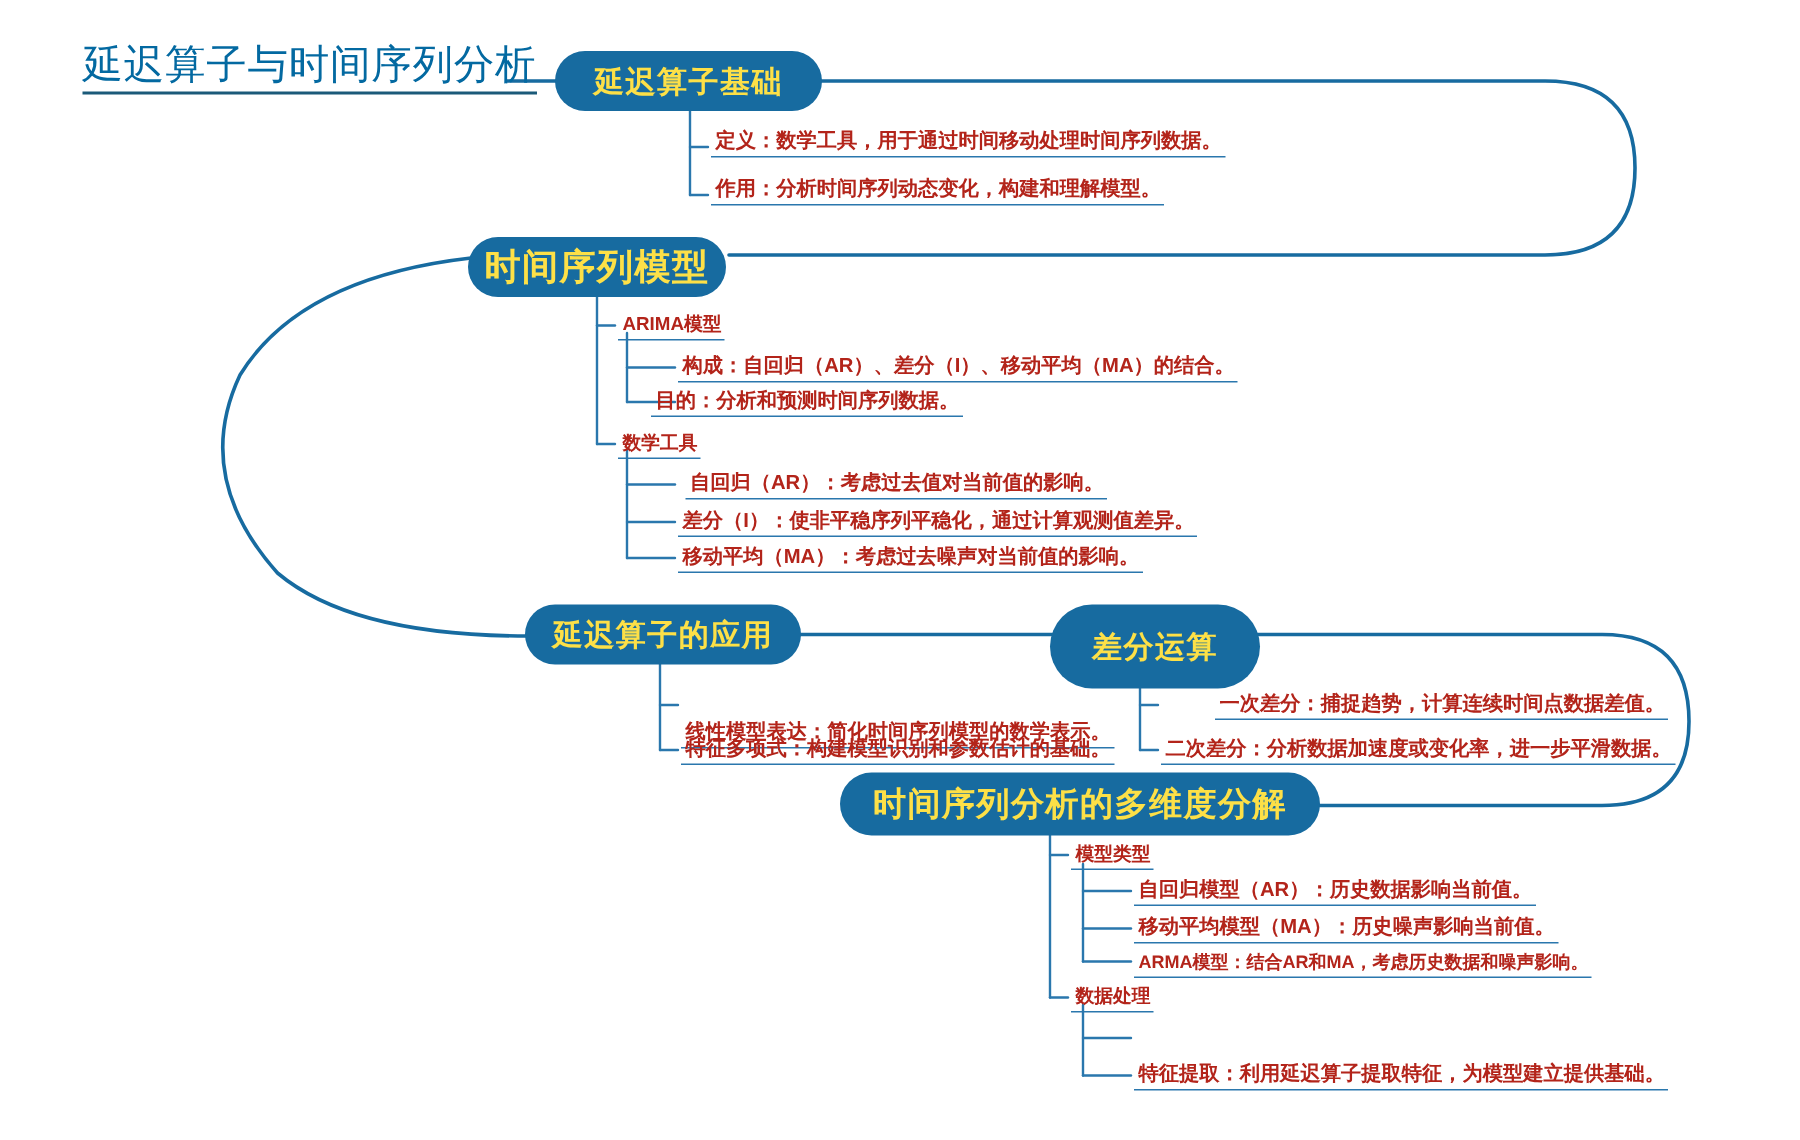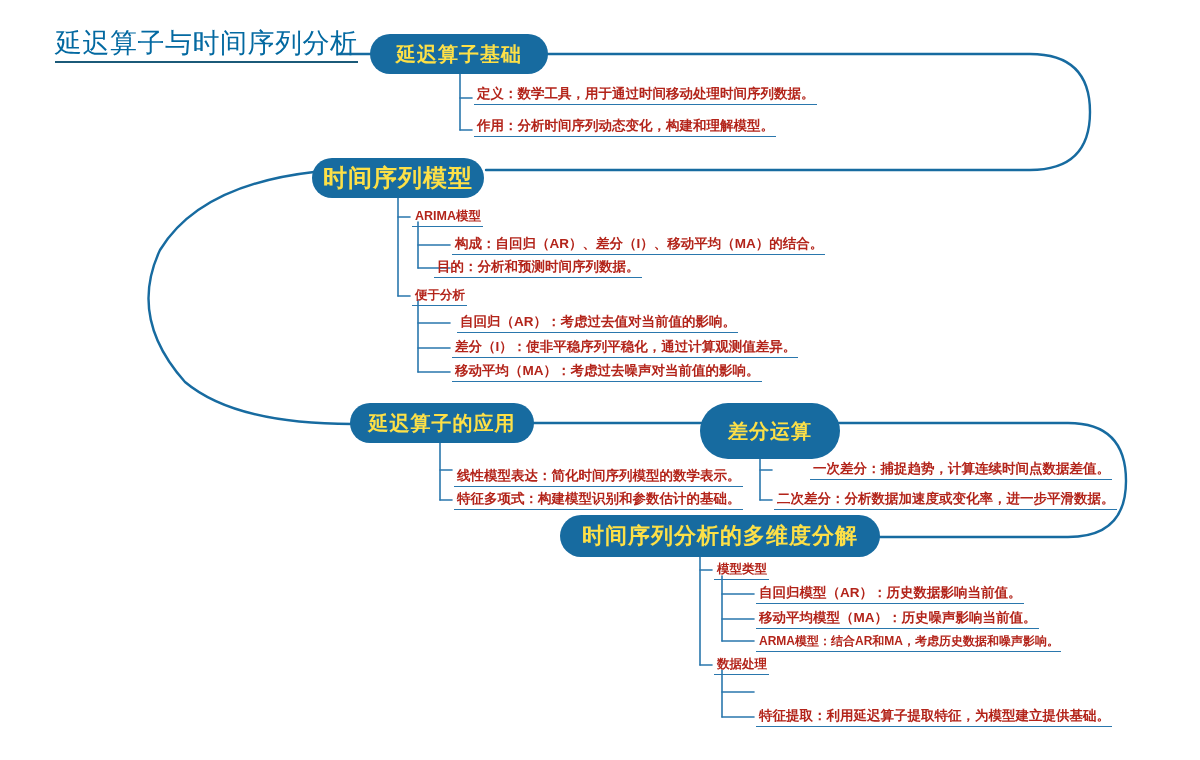--- a/index.html
+++ b/index.html
@@ -146,26 +146,26 @@
   <div class="pill b4">差分运算</div>
   <div class="pill b5">时间序列分析的多维度分解</div>
 
   <div class="node-text lvl3" style="left:474px; top:86px;">定义：数学工具，用于通过时间移动处理时间序列数据。</div>
   <div class="node-text lvl3" style="left:474px; top:118px;">作用：分析时间序列动态变化，构建和理解模型。</div>
 
   <div class="node-text lvl2" style="left:412px; top:208px;">ARIMA模型</div>
   <div class="node-text lvl3" style="left:452px; top:236px;">构成：自回归（AR）、差分（I）、移动平均（MA）的结合。</div>
   <div class="node-text lvl3" style="left:424px; top:259px;margin-left:10px;">目的：分析和预测时间序列数据。</div>
 
-  <div class="node-text lvl2" style="left:412px; top:287px;">便于分析</div>
+  <div class="node-text lvl2" style="left:412px; top:287px;">数学工具</div>
   <div class="node-text lvl3" style="left:429px; top:314px;margin-left:28px;">自回归（AR）：考虑过去值对当前值的影响。</div>
   <div class="node-text lvl3" style="left:452px; top:339px;">差分（I）：使非平稳序列平稳化，通过计算观测值差异。</div>
   <div class="node-text lvl3" style="left:452px; top:363px;">移动平均（MA）：考虑过去噪声对当前值的影响。</div>
 
-  <div class="node-text lvl3" style="left:454px; top:468px;">线性模型表达：简化时间序列模型的数学表示。</div>
+  <div class="node-text lvl3" style="left:454px; top:480px;">线性模型表达：简化时间序列模型的数学表示。</div>
   <div class="node-text lvl3" style="left:454px; top:491px;">特征多项式：构建模型识别和参数估计的基础。</div>
 
   <div class="node-text lvl3" style="left:774px; top:461px;margin-left:36px;">一次差分：捕捉趋势，计算连续时间点数据差值。</div>
   <div class="node-text lvl3" style="left:774px; top:491px;">二次差分：分析数据加速度或变化率，进一步平滑数据。</div>
 
   <div class="node-text lvl2" style="left:714px; top:561px;">模型类型</div>
   <div class="node-text lvl3" style="left:756px; top:585px;">自回归模型（AR）：历史数据影响当前值。</div>
   <div class="node-text lvl3" style="left:756px; top:610px;">移动平均模型（MA）：历史噪声影响当前值。</div>
   <div class="node-text small" style="left:756px; top:633px;">ARMA模型：结合AR和MA，考虑历史数据和噪声影响。</div>
 

